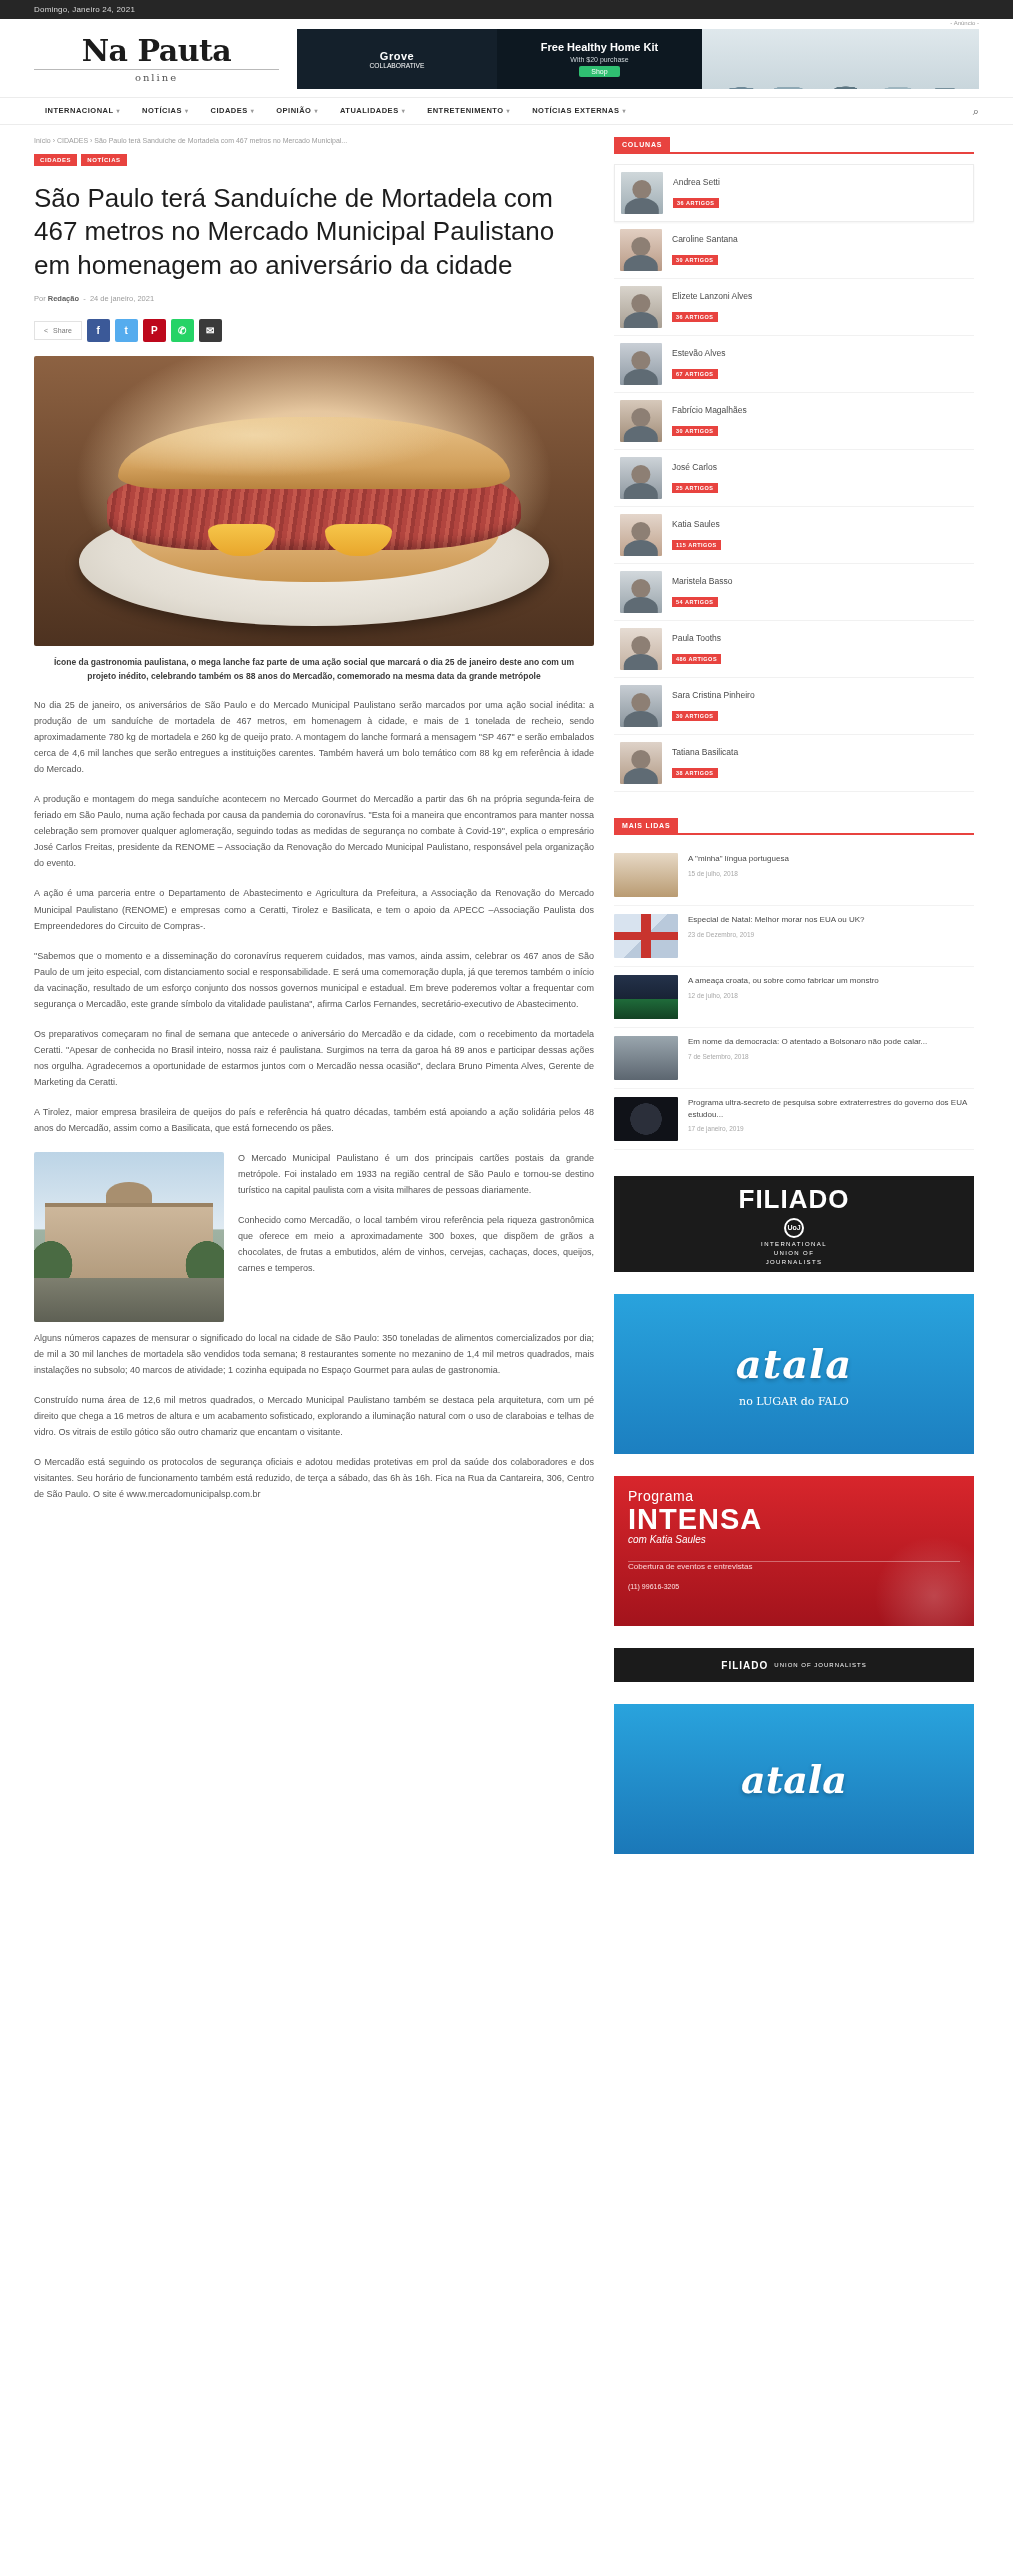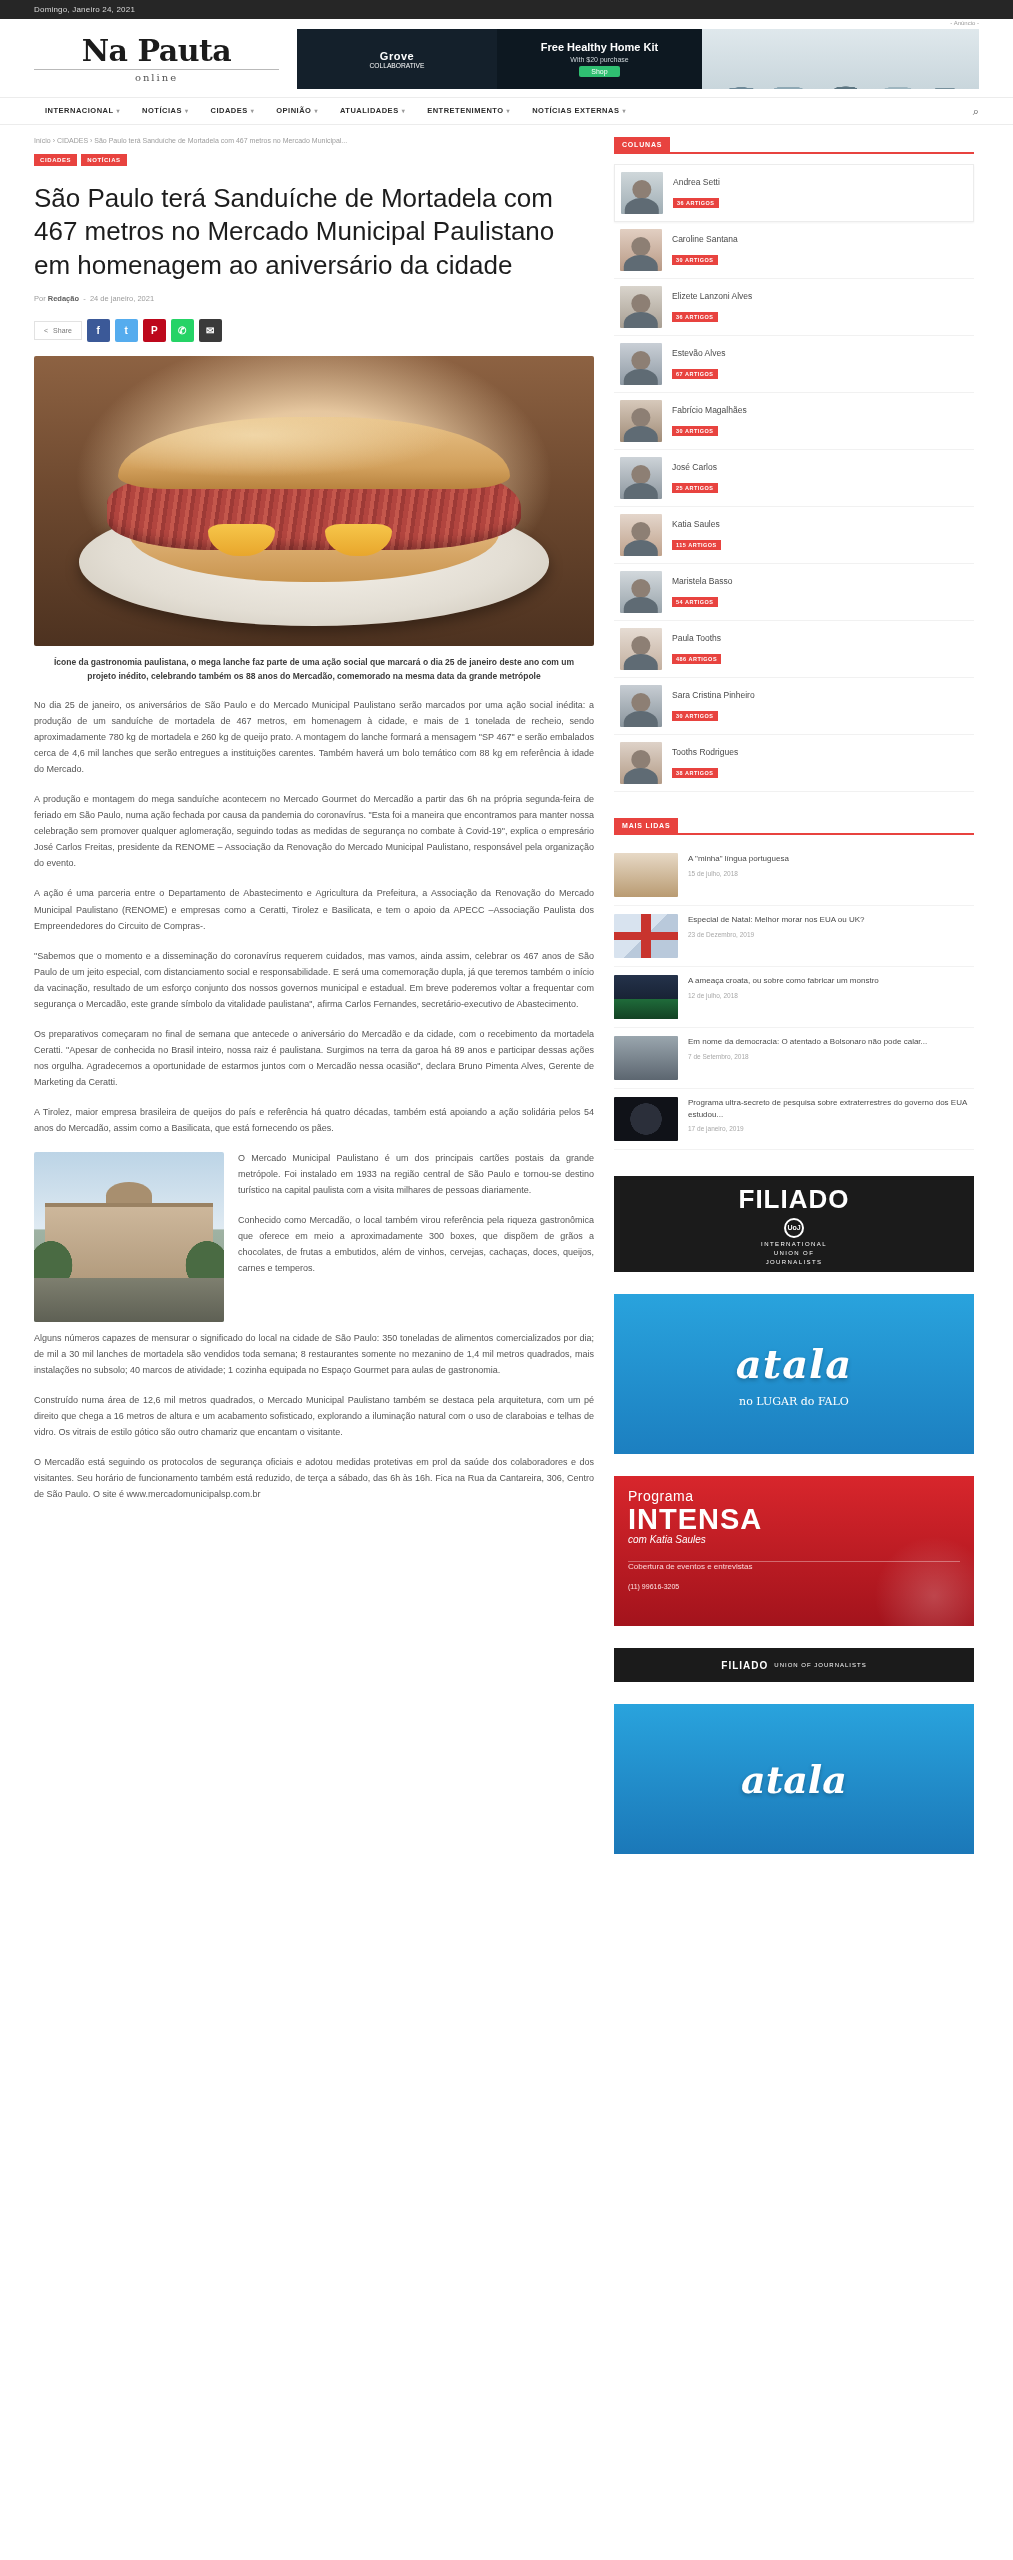--- a/index.html
+++ b/index.html
@@ -580,21 +580,21 @@
       <div class="bread-top"></div>
     </div>
 
     <div class="caption">Ícone da gastronomia paulistana, o mega lanche faz parte de uma ação social que marcará o dia 25 de janeiro deste ano com um projeto inédito, celebrando também os 88 anos do Mercadão, comemorado na mesma data da grande metrópole</div>
 
     <p class="body">No dia 25 de janeiro, os aniversários de São Paulo e do Mercado Municipal Paulistano serão marcados por uma ação social inédita: a produção de um sanduíche de mortadela de 467 metros, em homenagem à cidade, e mais de 1 tonelada de recheio, sendo aproximadamente 780 kg de mortadela e 260 kg de queijo prato. A montagem do lanche formará a mensagem "SP 467" e serão embalados cerca de 4,6 mil lanches que serão entregues a instituições carentes. Também haverá um bolo temático com 88 kg em referência à idade do Mercado.</p>
     <p class="body">A produção e montagem do mega sanduíche acontecem no Mercado Gourmet do Mercadão a partir das 6h na própria segunda-feira de feriado em São Paulo, numa ação fechada por causa da pandemia do coronavírus. "Esta foi a maneira que encontramos para manter nossa celebração sem promover qualquer aglomeração, seguindo todas as medidas de segurança no combate à Covid-19", explica o empresário José Carlos Freitas, presidente da RENOME – Associação da Renovação do Mercado Municipal Paulistano, responsável pela organização do evento.</p>
     <p class="body">A ação é uma parceria entre o Departamento de Abastecimento e Agricultura da Prefeitura, a Associação da Renovação do Mercado Municipal Paulistano (RENOME) e empresas como a Ceratti, Tirolez e Basilicata, e tem o apoio da APECC –Associação Paulista dos Empreendedores do Circuito de Compras-.</p>
     <p class="body">"Sabemos que o momento e a disseminação do coronavírus requerem cuidados, mas vamos, ainda assim, celebrar os 467 anos de São Paulo de um jeito especial, com distanciamento social e responsabilidade. E será uma comemoração dupla, já que teremos também o início da vacinação, resultado de um esforço conjunto dos nossos governos municipal e estadual. Em breve poderemos voltar a frequentar com segurança o Mercadão, este grande símbolo da vitalidade paulistana", afirma Carlos Fernandes, secretário-executivo de Abastecimento.</p>
     <p class="body">Os preparativos começaram no final de semana que antecede o aniversário do Mercadão e da cidade, com o recebimento da mortadela Ceratti. "Apesar de conhecida no Brasil inteiro, nossa raiz é paulistana. Surgimos na terra da garoa há 89 anos e participar dessas ações nos orgulha. Agradecemos a oportunidade de estarmos juntos com o Mercadão nessa ocasião", declara Bruno Pimenta Alves, Gerente de Marketing da Ceratti.</p>
-    <p class="body">A Tirolez, maior empresa brasileira de queijos do país e referência há quatro décadas, também está apoiando a ação solidária pelos 54 anos do Mercadão, assim como a Basilicata, que está fornecendo os pães.</p>
+    <p class="body">A Tirolez, maior empresa brasileira de queijos do país e referência há quatro décadas, também está apoiando a ação solidária pelos 48 anos do Mercadão, assim como a Basilicata, que está fornecendo os pães.</p>
 
     <div class="clearfix">
       <div class="inline-fig">
         <div class="dome"></div>
         <div class="market"></div>
         <div class="tree t1"></div>
         <div class="tree t2"></div>
         <div class="street"></div>
       </div>
       <p class="body">O Mercado Municipal Paulistano é um dos principais cartões postais da grande metrópole. Foi instalado em 1933 na região central de São Paulo e tornou-se destino turístico na capital paulista com a visita milhares de pessoas diariamente.</p>
@@ -691,21 +691,21 @@
         <div class="avatar av10"></div>
         <div>
           <div class="col-name">Sara Cristina Pinheiro</div>
           <span class="col-badge">30 ARTIGOS</span>
         </div>
       </div>
 
       <div class="col-row">
         <div class="avatar av11"></div>
         <div>
-          <div class="col-name">Tooths Rodrigues</div>
+          <div class="col-name">Tatiana Basilicata</div>
           <span class="col-badge">38 ARTIGOS</span>
         </div>
       </div>
     </div>
 
     <div class="widget">
       <div class="widget-head">
         <span class="lbl">MAIS LIDAS</span>
       </div>
 

